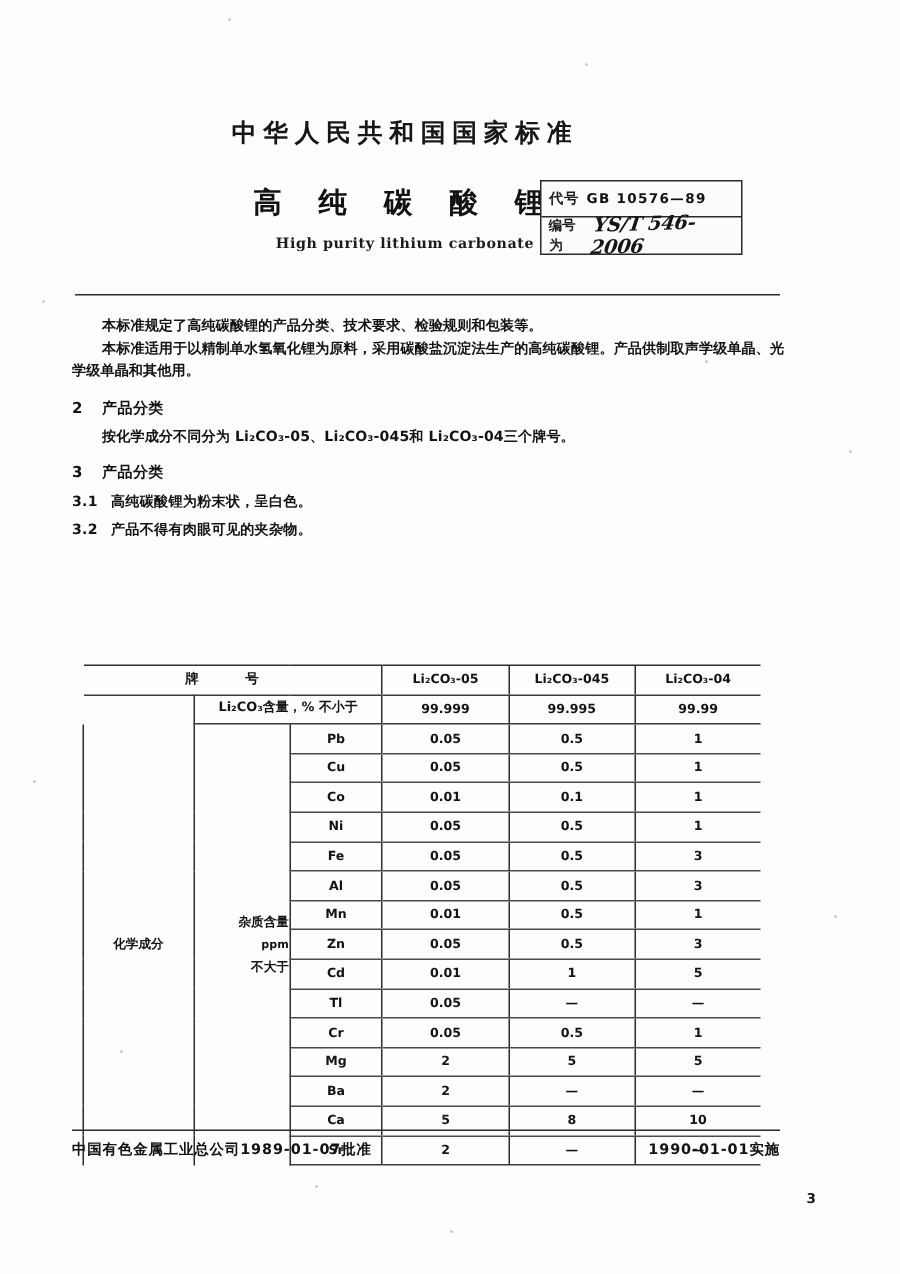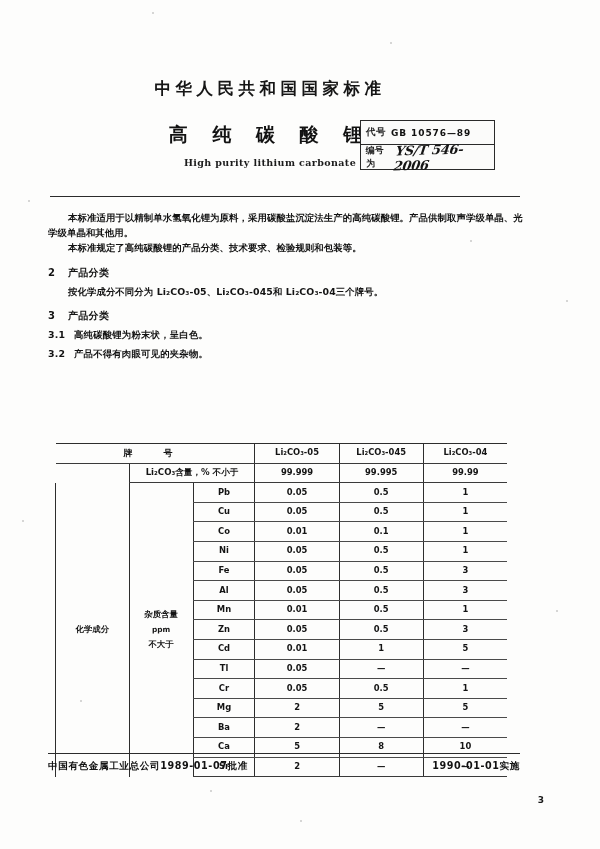--- a/index.html
+++ b/index.html
@@ -206,20 +206,21 @@
     letter-spacing: 14px;
     text-indent: 14px;
     font-size: 9px;
   }
   .purity-cell {
     font-size: 8.6px;
   }
   .impurity-stack {
     font-size: 8.4px;
     line-height: 1.9;
+    text-align: right;
   }
   .impurity-stack .ppm {
     font-size: 7.4px;
     font-weight: bold;
   }
   .dash { letter-spacing: 0; }
 
   
   .footer {
     position: absolute;
@@ -272,22 +273,22 @@
     <div class="stamp-row">
       <span class="stamp-hand-label">编号为</span>
       <span class="stamp-hand">YS/T 546-2006</span>
     </div>
   </div>
 
   <div class="rule-top"></div>
 
   <div class="content">
 
+    <p class="para">本标准规定了高纯碳酸锂的产品分类、技术要求、检验规则和包装等。</p>
     <p class="para">本标准适用于以精制单水氢氧化锂为原料，采用碳酸盐沉淀法生产的高纯碳酸锂。产品供制取声学级单晶、光学级单晶和其他用。</p>
-    <p class="para">本标准规定了高纯碳酸锂的产品分类、技术要求、检验规则和包装等。</p>
 
     <div class="sec-head">
       <span class="num">2</span><span>产品分类</span>
     </div>
     <p class="para">按化学成分不同分为 Li₂CO₃-05、Li₂CO₃-045和 Li₂CO₃-04三个牌号。</p>
 
     <div class="sec-head">
       <span class="num">3</span><span>产品分类</span>
     </div>
     <div class="clause">

